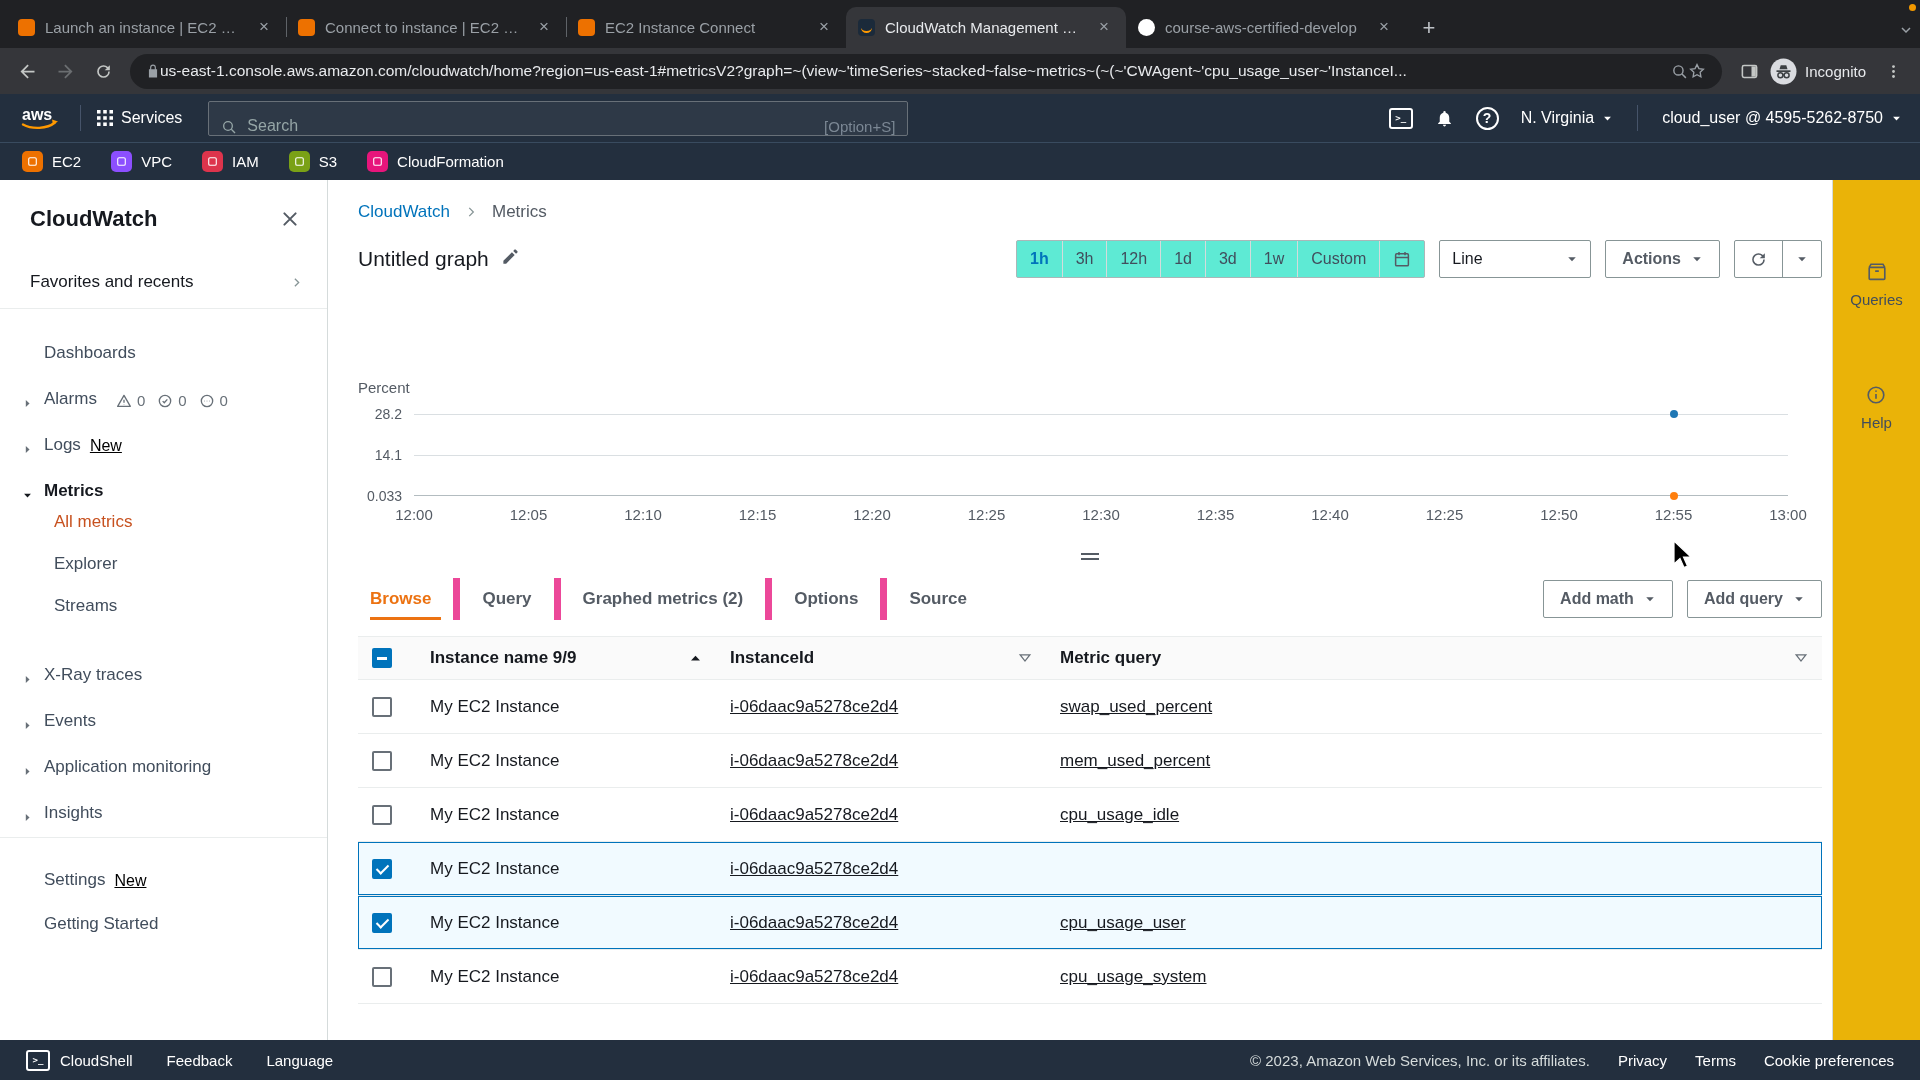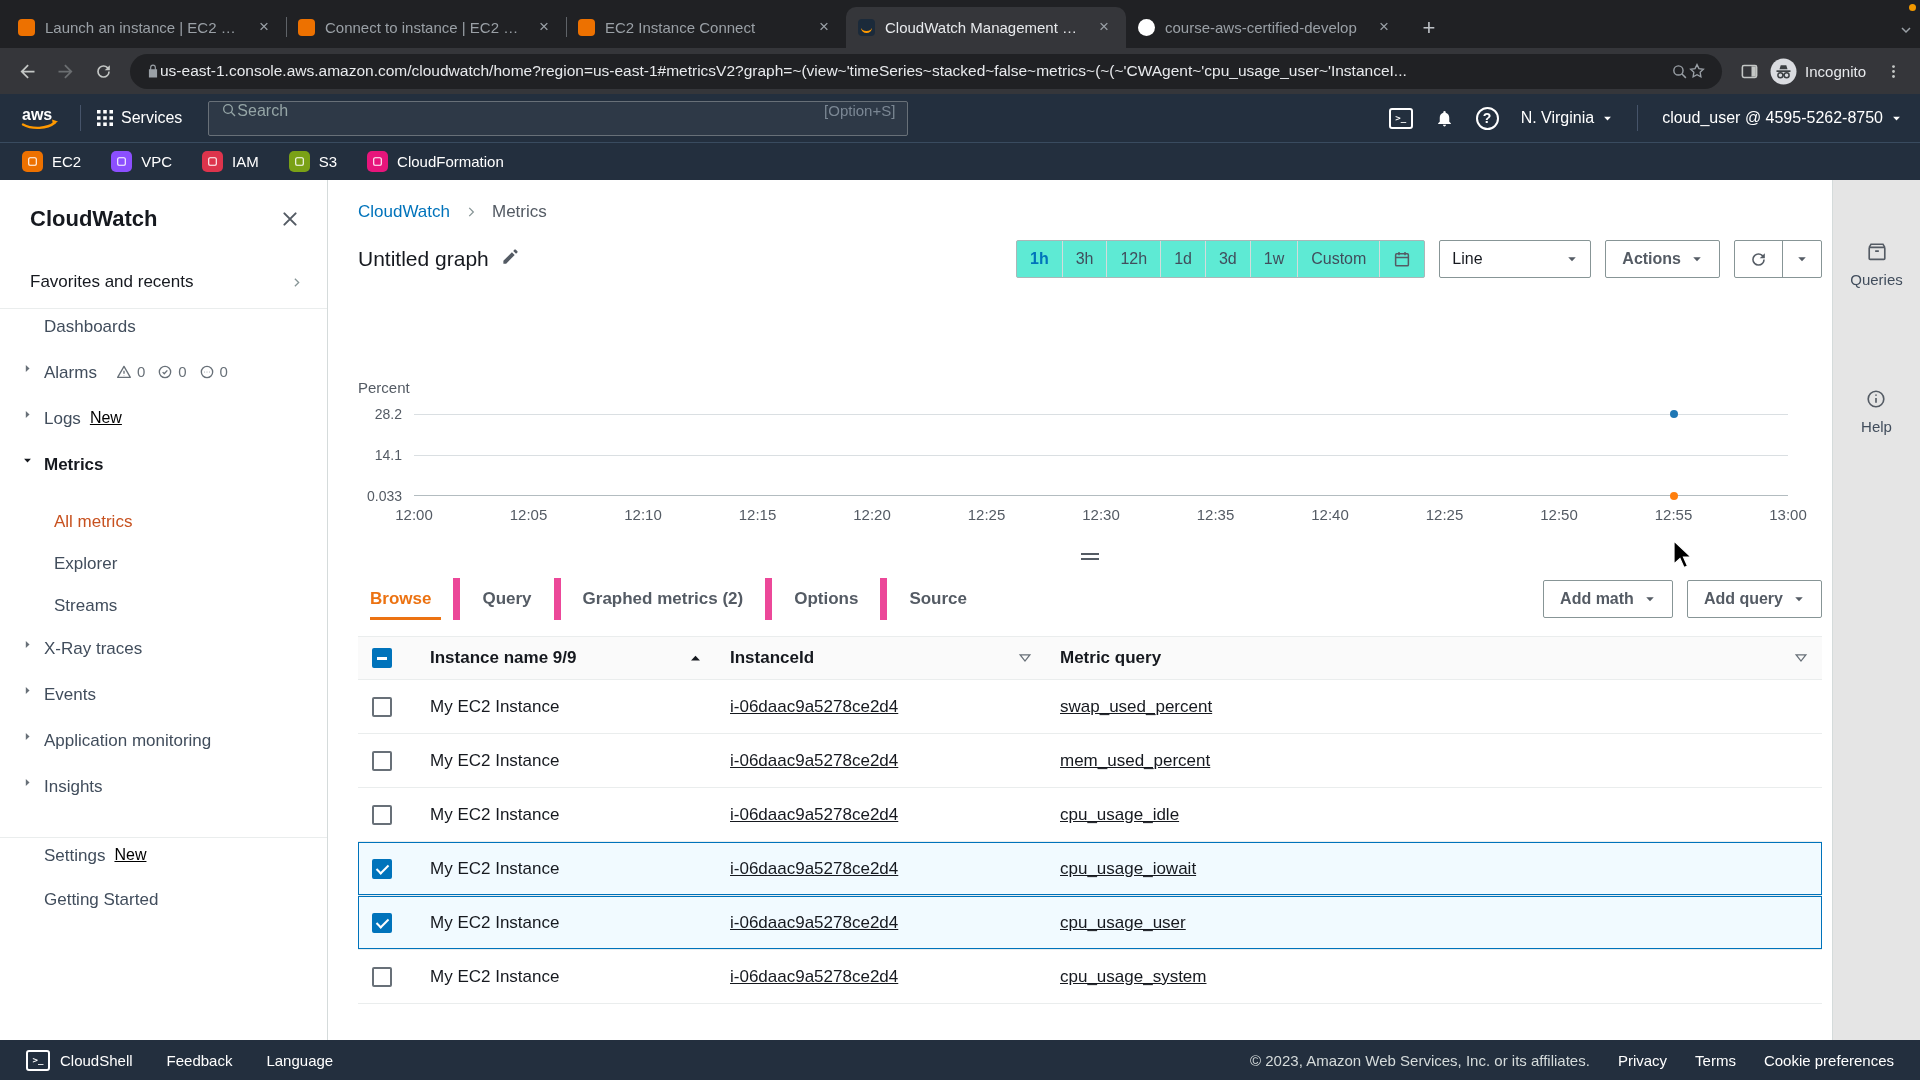--- a/index.html
+++ b/index.html
@@ -28,40 +28,40 @@
 .tb-btn.dim{color:#6b6e71}
 .omnibox{flex:1;min-width:0;height:35px;background:#202124;border-radius:18px;display:flex;align-items:center;padding:0 16px;gap:0;margin:0 6px}
 .omni-icon{color:#9aa0a6;flex:none}
 .url{flex:1;min-width:0;color:#e8eaed;font-size:15.5px;white-space:nowrap;overflow:hidden;text-overflow:ellipsis}
 .avatar{width:27px;height:27px;flex:none}
 .incog-label{color:#e8eaed;font-size:15px;margin:0 6px 0 4px}
 
 .aws-header{height:48px;background:#232f3e;display:flex;align-items:center;padding:0 18px;color:#fff}
 .vdiv{width:1px;height:26px;background:#46546a;margin:0 16px;flex:none}
 .hdr-item{display:flex;align-items:center;gap:8px;font-size:16px;color:#fff;white-space:nowrap}
-.aws-search{width:700px;height:35px;border:1px solid #687078;border-radius:2px;background:rgba(255,255,255,.05);display:flex;align-items:flex-start;padding:0 12px;margin-left:26px}
+.aws-search{width:700px;height:35px;border:1px solid #687078;border-radius:2px;background:rgba(255,255,255,.05);display:flex;align-items:flex-end;gap:10px;padding:0 12px;margin-left:26px}
 .aws-search .ph{color:#95a5a6;font-size:16px}
 .aws-search .shortcut{margin-left:auto;color:#7b8794;font-size:15px}
 .hdr-right{margin-left:auto;display:flex;align-items:center;gap:22px}
 .qmark{width:23px;height:23px;border:2px solid #fff;border-radius:50%;display:flex;align-items:center;justify-content:center;font-size:14px;font-weight:bold}
 .term-box{width:24px;height:21px;border:2px solid #fff;border-radius:3px;display:flex;align-items:center;justify-content:center;font-family:"DejaVu Sans Mono",monospace;font-size:9px;font-weight:bold}
 
 .favbar{height:38px;background:#232f3e;border-top:1px solid #394b5f;display:flex;align-items:center;gap:30px;padding:0 22px;color:#fff;font-size:15px}
 .fav-item{display:flex;align-items:center;gap:9px}
 .svc-icon{width:21px;height:21px;border-radius:5px;display:flex;align-items:center;justify-content:center;flex:none}
 
 .content{display:flex;height:860px;overflow:hidden}
 
 .sidebar{width:328px;flex:none;border-right:1px solid #d5dbdb;padding-top:26px;background:#fff;overflow:hidden}
 .sb-head{display:flex;align-items:center;justify-content:space-between;padding:0 28px 0 30px}
 .sb-title{font-size:22px;font-weight:bold}
 .sb-x{color:#545b64}
 .sb-fav{display:flex;align-items:center;justify-content:space-between;padding:0 24px 0 30px;margin-top:30px;height:40px}
 .sb-sep{height:1px;background:#eaeded;margin:6px 0 8px}
-.sb-item{display:flex;align-items:flex-start;height:46px;padding-left:44px;position:relative;color:#414d5c}
+.sb-item{display:flex;align-items:flex-end;height:46px;padding-left:44px;position:relative;color:#414d5c}
 .sb-item .caret{position:absolute;left:22px;color:#687078}
 .sb-item .caret.dark{color:#16191f}
 .sb-item.bold{color:#16191f;font-weight:bold}
 .sb-sub{display:flex;align-items:center;height:42px;padding-left:54px;color:#414d5c}
 .sb-sub.selected{color:#c7511f}
 .alarm-badges{display:flex;align-items:center;gap:5px;margin-left:12px;color:#687078;font-size:15px}
 .alarm-badges svg{margin-left:7px}
 .new-badge{color:#000000;text-decoration:underline;margin-left:9px;font-size:16px}
 .sb-gap{height:12px}
 
@@ -111,21 +111,21 @@
 .tcell{padding:0 14px;display:flex;align-items:center;min-width:0}
 .th{justify-content:space-between}
 .th .hind{color:#687078}
 .trow.selected{background:#f1faff;box-shadow:inset 0 0 0 1px #0073bb}
 .cb{width:20px;height:20px;border:2px solid #687078;border-radius:2px;background:#fff;position:relative;flex:none}
 .cb.checked,.cb.indeterminate{background:#0073bb;border-color:#0073bb}
 .cb.checked::after{content:"";position:absolute;left:5px;top:1px;width:5px;height:10px;border:solid #fff;border-width:0 2.5px 2.5px 0;transform:rotate(45deg)}
 .cb.indeterminate::after{content:"";position:absolute;left:3px;top:7px;width:10px;height:2.5px;background:#fff}
 .ulink{text-decoration:underline;color:#16191f}
 
-.rail{width:88px;flex:none;border-left:1px solid #d5dbdb;background:#e5e5e5;display:flex;flex-direction:column;align-items:center;padding-top:61px;gap:100px}
+.rail{width:88px;flex:none;border-left:1px solid #d5dbdb;background:#eab308;display:flex;flex-direction:column;align-items:center;padding-top:81px;gap:76px}
 .rail-item{display:flex;flex-direction:column;align-items:center;gap:8px;color:#414d5c;font-size:15px}
 .rail-item .ric{color:#545b64}
 
 .footer{height:40px;background:#232f3e;display:flex;align-items:center;padding:0 26px;gap:34px;color:#fff;font-size:15px}
 .f-left{display:flex;align-items:center;gap:34px}
 .f-cs{display:flex;align-items:center;gap:10px}
 .f-right{margin-left:auto;display:flex;align-items:center;gap:28px}
 .f-copy{color:#d5dbdb}
 .cursor{position:absolute;left:1672px;top:540px;z-index:60;pointer-events:none}
 </style>
@@ -641,23 +641,20 @@
       <div class="trow selected">
         <div class="tcell">
             <span class="cb checked"></span>
           </div>
         <div class="tcell">
             <span>My EC2 Instance</span>
           </div>
         <div class="tcell">
             <span class="ulink">i-06daac9a5278ce2d4</span>
           </div>
-        <div class="tcell">
-            <span class="ulink">cpu_usage_iowait</span>
-          </div>
       </div>
       <div class="trow selected">
         <div class="tcell">
             <span class="cb checked"></span>
           </div>
         <div class="tcell">
             <span>My EC2 Instance</span>
           </div>
         <div class="tcell">
             <span class="ulink">i-06daac9a5278ce2d4</span>

